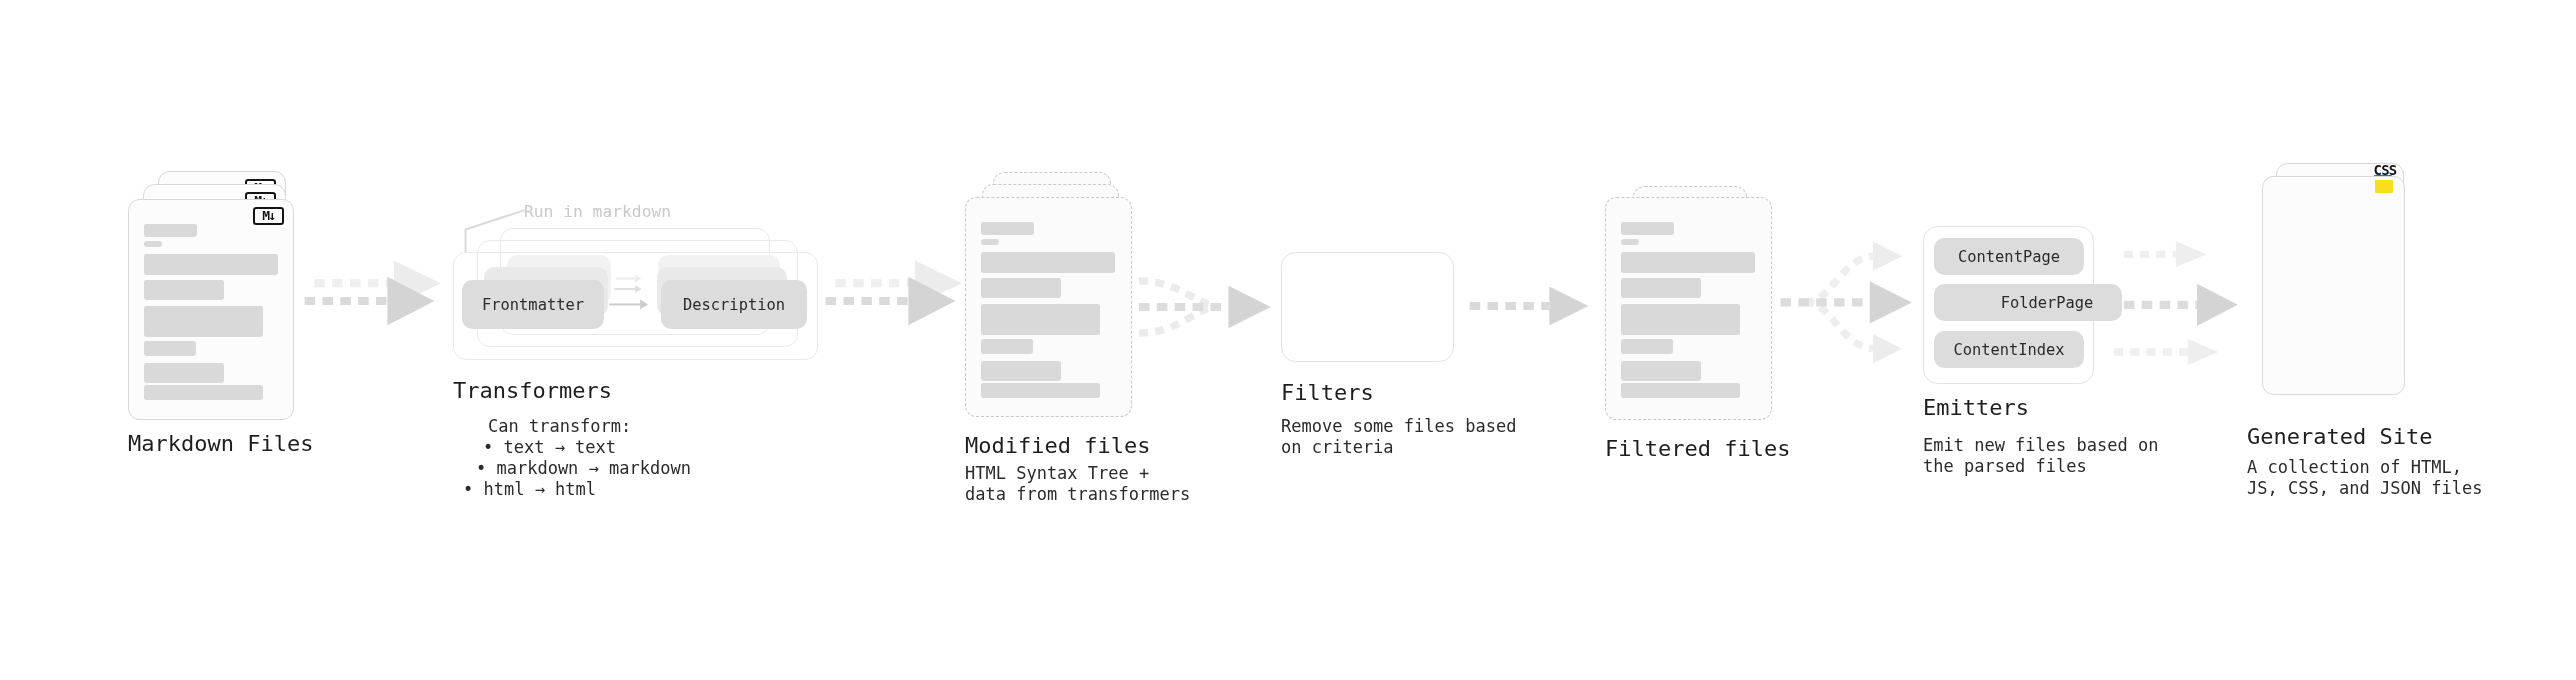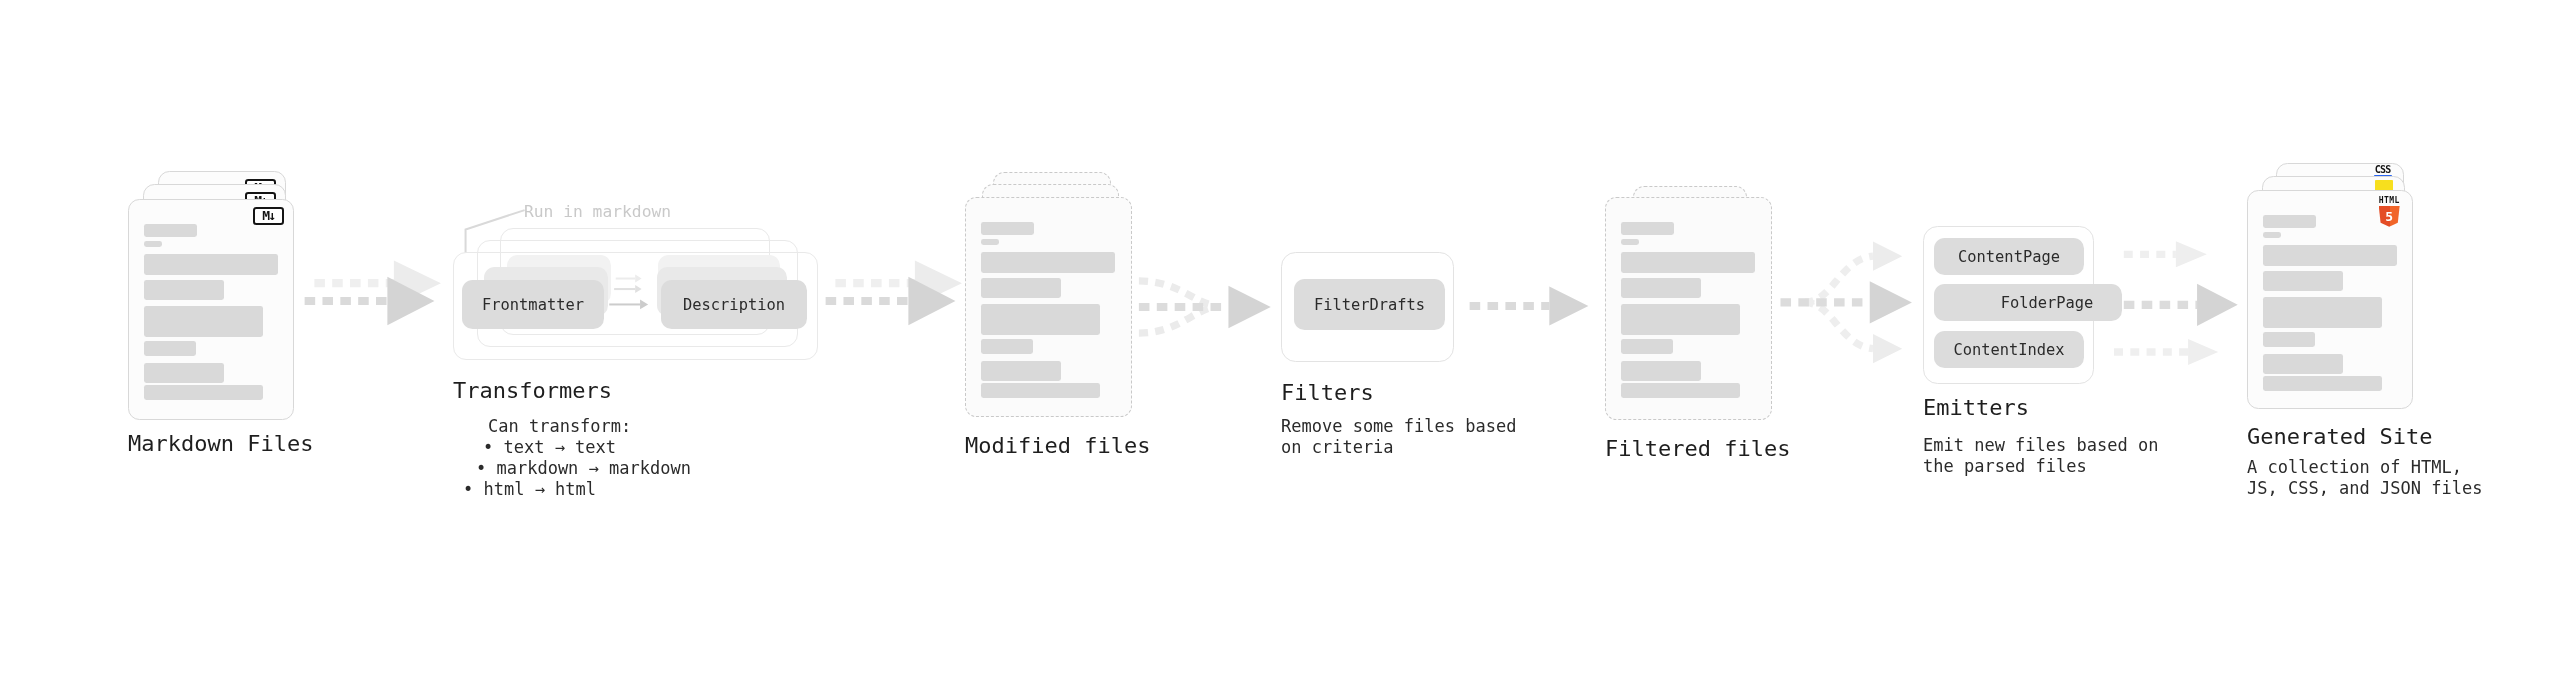--- a/index.html
+++ b/index.html
@@ -9,21 +9,21 @@
   }
   
   .doc{position:absolute;background:#fcfcfc;border:1.6px solid #d8d8d8;border-radius:11.4px;box-sizing:border-box;}
   .doc.dashed{background:#fbfbfb;border:1.6px dashed #c9c9c9;}
   .bar{position:absolute;left:14.6px;background:#d9d9d9;border-radius:2.4px;}
   
   .md-badge{position:absolute;top:6.5px;right:9px;width:27px;height:14px;border:2.4px solid #141414;border-radius:3.3px;
     background:#ffffff;color:#141414;font-weight:bold;font-size:13px;line-height:14px;text-align:center;letter-spacing:-1.6px;}
   
   .css-badge{position:absolute;top:2.4px;right:11.4px;width:18px;text-align:center;}
-  .css-badge .css-word{font-size:10px;font-weight:bold;color:#141414;line-height:8.1px;letter-spacing:-0.8px;}
+  .css-badge .css-word{font-size:14px;font-weight:bold;color:#141414;line-height:8.1px;letter-spacing:-0.8px;}
   .css-badge .css-bar{margin-top:0.8px;height:4.1px;width:18px;border-radius:0.8px;}
   .js-badge{position:absolute;top:3.3px;right:10.6px;width:18.7px;height:13px;border-radius:0.8px;}
   .html5-badge{position:absolute;top:4.9px;right:9.8px;width:26px;text-align:center;}
   .html5-badge .html-word{font-size:8.1px;font-weight:bold;color:#141414;line-height:9px;letter-spacing:0.4px;}
   .html5-badge .shield{margin:0.8px auto 0;width:21px;height:21px;display:flex;align-items:center;justify-content:center;
     clip-path:polygon(0 0,100% 0,91% 81%,50% 100%,9% 81%);color:#ffffff;font-weight:bold;font-size:13px;}
   
   .stackbox{position:absolute;border:1.6px solid #e9e9e9;border-radius:13px;background:transparent;box-sizing:border-box;}
   
   .panel{position:absolute;background:#ffffff;border:1.6px solid #e3e3e3;border-radius:14.6px;box-sizing:border-box;}
@@ -114,30 +114,31 @@
     <div class="bar" style="top:23.6px;width:53px;height:13px;"></div>
     <div class="bar" style="top:41px;width:18.7px;height:5.7px;"></div>
     <div class="bar" style="top:54px;width:134px;height:21px;"></div>
     <div class="bar" style="top:80px;width:80px;height:19.5px;"></div>
     <div class="bar" style="top:106px;width:119px;height:31px;"></div>
     <div class="bar" style="top:141px;width:52px;height:14.6px;"></div>
     <div class="bar" style="top:163px;width:80px;height:19.5px;"></div>
     <div class="bar" style="top:185px;width:119px;height:14.6px;"></div>
   </div>
   <div class="label" style="left:965px;top:433px;">Modified files</div>
+  <div class="caption" style="left:965px;top:463px;">HTML Syntax Tree +
+data from transformers</div>
 
   <svg style="left:1134px;top:271px;" width="140" height="72" viewBox="0 0 172 88">
     <path d="M 6,12 C 55,12 75,40 100,42" fill="none" stroke="#ebebeb" stroke-width="9" stroke-dasharray="11 9"></path>
     <path d="M 6,76 C 55,76 75,46 100,44" fill="none" stroke="#ebebeb" stroke-width="9" stroke-dasharray="11 9"></path>
     <line x1="6" y1="44" x2="116" y2="44" stroke="#dcdcdc" stroke-width="10" stroke-dasharray="13 9"></line>
     <polygon points="116,18 116,70 168,44" fill="#d4d4d4"></polygon>
   </svg>
 
   <div class="panel" style="left:1281px;top:252px;width:173px;height:110px;"></div>
-  <div class="pill" style="left:1294px;top:279px;width:151px;height:51px;">FilterDrafts</div>
   <div class="label" style="left:1281px;top:380px;">Filters</div>
   <div class="caption" style="left:1281px;top:416px;">Remove some files based
 on criteria</div>
 
   <svg style="left:1468px;top:283px;" width="122" height="46" viewBox="0 0 150 56">
     <line x1="2" y1="28" x2="100" y2="28" stroke="#dadada" stroke-width="10" stroke-dasharray="13 9"></line>
     <polygon points="100,4 100,52 148,28" fill="#d4d4d4"></polygon>
   </svg>
 
   <div class="doc dashed" style="left:1633px;top:186px;width:114px;height:223px;"></div>
@@ -181,32 +182,18 @@
 
   <div class="doc" style="left:2276px;top:163px;width:128px;height:219px;">
     <div class="css-badge">
       <div class="css-word">CSS</div>
       <div class="css-bar" id="css-bar" style="background: rgb(41, 101, 241);"></div>
     </div>
   </div>
   <div class="doc" style="left:2262px;top:176px;width:143px;height:219px;">
     <div class="js-badge" id="js-badge" style="background: rgb(247, 223, 30);"></div>
   </div>
-  <div class="doc" style="left:2247px;top:190px;width:166px;height:219px;">
-    <div class="html5-badge">
-      <div class="html-word">HTML</div>
-      <div class="shield" id="html5-shield" style="background: linear-gradient(to right, rgb(228, 77, 38) 50%, rgb(241, 101, 41) 50%);">5</div>
-    </div>
-    <div class="bar" style="top:23.6px;width:53px;height:13px;"></div>
-    <div class="bar" style="top:41px;width:18.7px;height:5.7px;"></div>
-    <div class="bar" style="top:54px;width:134px;height:21px;"></div>
-    <div class="bar" style="top:80px;width:80px;height:19.5px;"></div>
-    <div class="bar" style="top:106px;width:119px;height:31px;"></div>
-    <div class="bar" style="top:141px;width:52px;height:14.6px;"></div>
-    <div class="bar" style="top:163px;width:80px;height:19.5px;"></div>
-    <div class="bar" style="top:185px;width:119px;height:14.6px;"></div>
-  </div>
   <div class="label" style="left:2247px;top:424px;">Generated Site</div>
   <div class="caption" style="left:2247px;top:457px;">A collection of HTML,
 JS, CSS, and JSON files</div>
 
 </div>
 
 
 </body></html>

